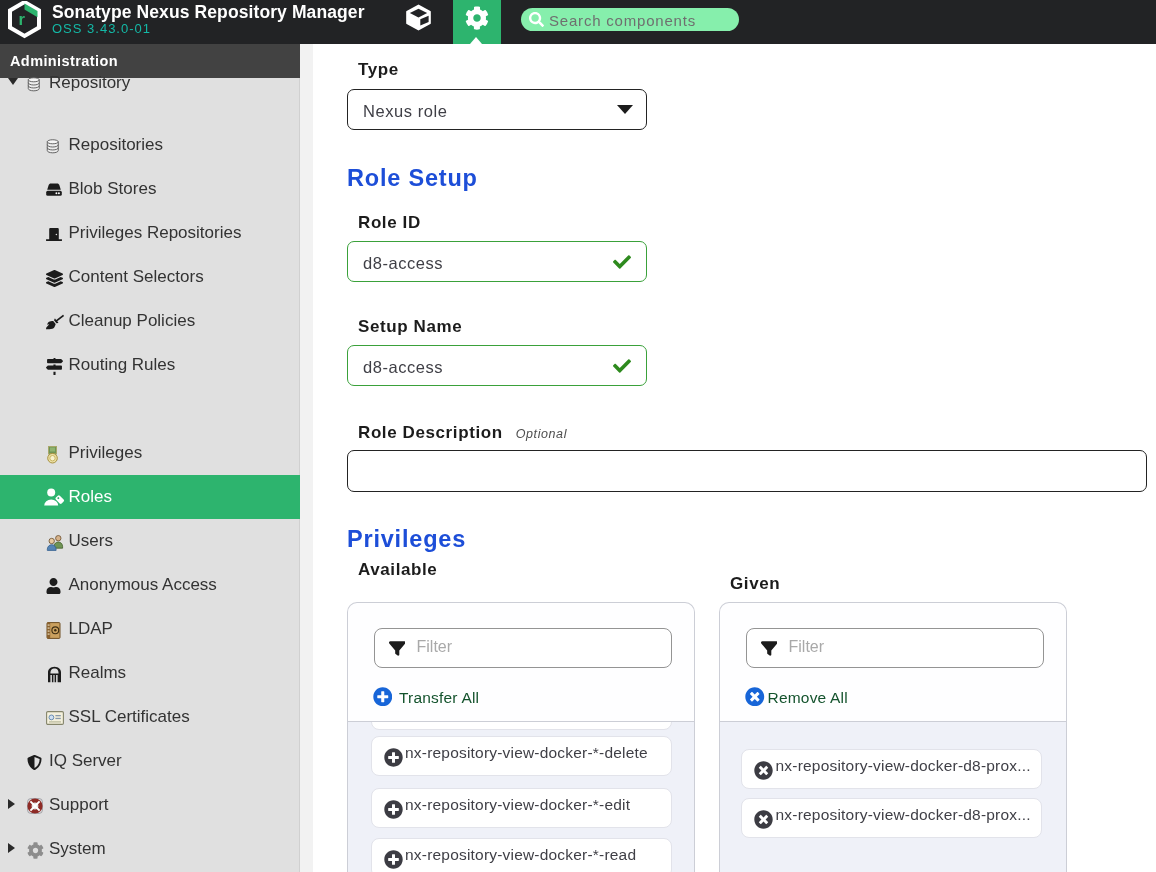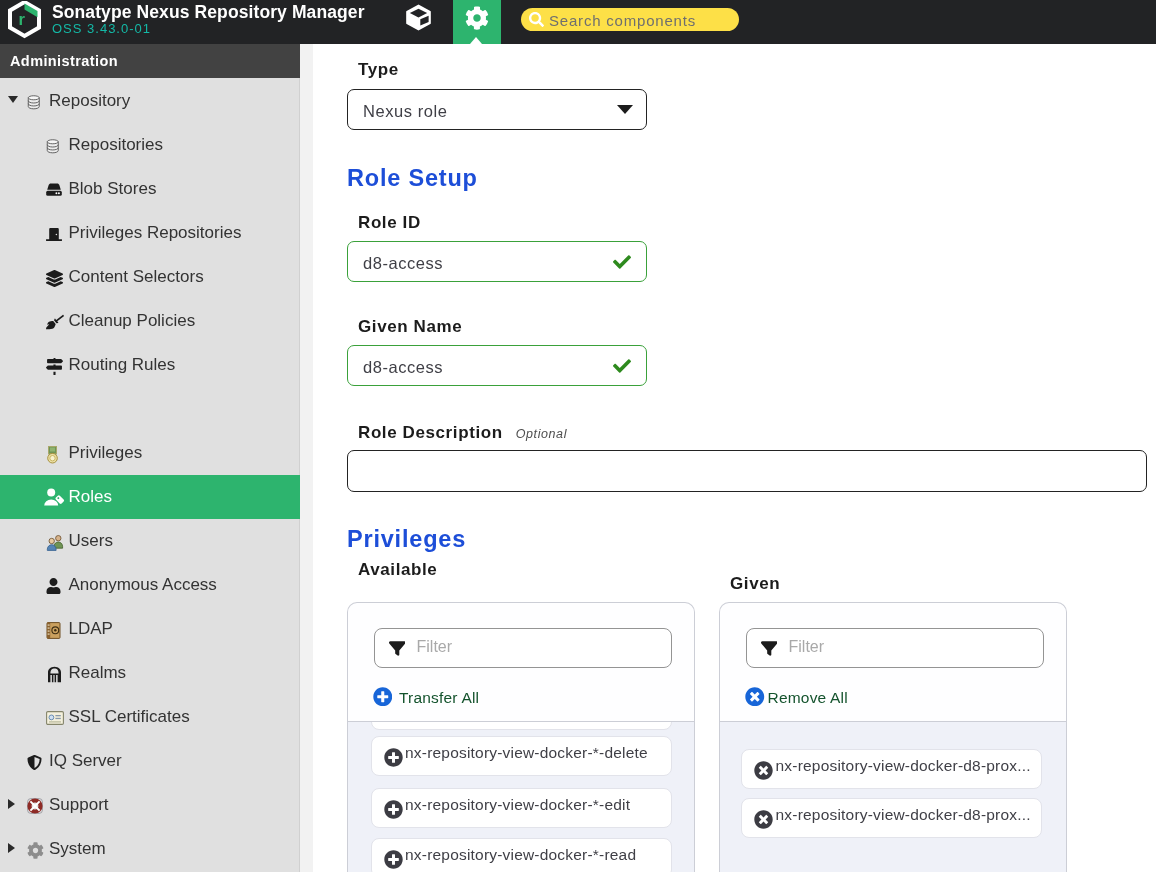--- a/index.html
+++ b/index.html
@@ -7,21 +7,21 @@
 body { font-family:"Liberation Sans", sans-serif; background:#fff; position:relative; }
 
 
 #hdr { position:absolute; left:0; top:0; width:1156px; height:44px; background:#222325; }
 #logo { position:absolute; left:8px; top:1px; }
 #title { position:absolute; left:52px; top:1.5px; color:#fff; font-size:17.5px; font-weight:bold; letter-spacing:0.1px; }
 #subtitle { position:absolute; left:52px; top:21px; color:#14b8a6; font-size:13px; letter-spacing:1px; }
 #cube { position:absolute; left:405px; top:4px; }
 #geartab { position:absolute; left:453px; top:0; width:48px; height:44px; background:#2db46e; }
 #gearnotch { position:absolute; left:470px; top:37px; width:0; height:0; border-left:6.5px solid transparent; border-right:6.5px solid transparent; border-bottom:7px solid #ffffff; }
-#search { position:absolute; left:521px; top:8px; width:218px; height:23px; background:#fde047; border-radius:12px; }
+#search { position:absolute; left:521px; top:8px; width:218px; height:23px; background:#86efac; border-radius:12px; }
 #search .ph { position:absolute; left:28px; top:3.5px; font-size:15px; letter-spacing:0.8px; color:#6f6f6f; }
 #search svg { position:absolute; left:8px; top:4px; }
 
 
 #sidebar { position:absolute; left:0; top:44px; width:300px; height:828px; background:#e0e0e0; border-right:1px solid #d0d0d0; }
 #adminband { position:absolute; left:0; top:0; width:300px; height:34px; background:#424242; color:#fff; font-size:14.5px; font-weight:bold; line-height:34px; padding-left:10px; letter-spacing:0.4px; }
 .navrow { position:absolute; left:0; width:300px; height:44px; color:#333; font-size:17px; }
 .navrow .txt { position:absolute; top:12px; }
 .navrow .arr { position:absolute; left:8px; top:17px; width:0; height:0; }
 .arr.down { border-left:5px solid transparent; border-right:5px solid transparent; border-top:7.5px solid #2a2a2a; }
@@ -77,21 +77,21 @@
   <div id="search">
     <svg width="15" height="15" viewBox="0 0 512 512">
         <path fill="#ffffff" d="M505 442.7L405.3 343c-4.5-4.5-10.6-7-17-7H372c27.6-35.3 44-79.7 44-128C416 93.1 322.9 0 208 0S0 93.1 0 208s93.1 208 208 208c48.3 0 92.7-16.4 128-44v16.3c0 6.4 2.5 12.5 7 17l99.7 99.7c9.4 9.4 24.6 9.4 33.9 0l28.3-28.3c9.4-9.4 9.4-24.6.1-34zM208 336c-70.7 0-128-57.2-128-128 0-70.7 57.2-128 128-128 70.7 0 128 57.2 128 128 0 70.7-57.2 128-128 128z"></path>
       </svg>
     <span class="ph">Search components</span>
   </div>
 </div>
 
 <div id="sidebar">
   <div id="adminband">Administration</div>
-  <div class="navrow" style="top:35px;padding-left:23px;">
+  <div class="navrow" style="top:17px;padding-left:23px;">
       <span class="arr down"></span>
       <span class="ic1"><svg width="13.5" height="16.5" viewBox="0 0 16 17">
           <path d="M1.5 3.2 v10.4 c0 1.5 2.9 2.7 6.5 2.7 s6.5-1.2 6.5-2.7 V3.2" fill="#ededed" stroke="#5a5a5a" stroke-width="1.1"></path>
           <path d="M1.5 6.7 c0 1.5 2.9 2.7 6.5 2.7 s6.5-1.2 6.5-2.7 M1.5 10.2 c0 1.5 2.9 2.7 6.5 2.7 s6.5-1.2 6.5-2.7" fill="none" stroke="#5a5a5a" stroke-width="1.1"></path>
           <ellipse cx="8" cy="3.2" rx="6.5" ry="2.4" fill="#f6f6f6" stroke="#5a5a5a" stroke-width="1.1"></ellipse>
         </svg></span>
       <span class="txt t1txt">Repository</span>
     </div>
   <div class="navrow" style="top:79px;text-align:center;">
       <span class="ic2"><svg width="13.5" height="16.5" viewBox="0 0 16 17">
@@ -232,21 +232,21 @@
     <span style="position:absolute; right:13px; top:15px; width:0; height:0; border-left:8.5px solid transparent; border-right:8.5px solid transparent; border-top:9.5px solid #1c1c1c;"></span>
   </div>
   <div class="h2" style="left:47px; top:120.5px;">Role Setup</div>
   <div class="lbl" style="left:47px; top:169px;">Role ID</div>
   <div class="inp valid" style="left:47px; top:197px; width:300px; height:41px;">
     <span class="itext">d8-access</span>
     <svg width="18" height="18" viewBox="0 0 512 512" style="position:absolute; right:15px; top:11px;">
         <path fill="#2e8a1e" d="M173.9 439.4l-166.4-166.4c-10-10-10-26.2 0-36.2l36.2-36.2c10-10 26.2-10 36.2 0L192 312.7 432.1 72.6c10-10 26.2-10 36.2 0l36.2 36.2c10 10 10 26.2 0 36.2L210.1 439.4c-10 10-26.2 10-36.2 0z"></path>
       </svg>
   </div>
-  <div class="lbl" style="left:47px; top:273px;">Given Name</div>
+  <div class="lbl" style="left:47px; top:273px;">Setup Name</div>
   <div class="inp valid" style="left:47px; top:301px; width:300px; height:41px;">
     <span class="itext">d8-access</span>
     <svg width="18" height="18" viewBox="0 0 512 512" style="position:absolute; right:15px; top:11px;">
         <path fill="#2e8a1e" d="M173.9 439.4l-166.4-166.4c-10-10-10-26.2 0-36.2l36.2-36.2c10-10 26.2-10 36.2 0L192 312.7 432.1 72.6c10-10 26.2-10 36.2 0l36.2 36.2c10 10 10 26.2 0 36.2L210.1 439.4c-10 10-26.2 10-36.2 0z"></path>
       </svg>
   </div>
   <div class="lbl" style="left:47px; top:379px;">Role Description<span class="opt" style="margin-left:13px;">Optional</span></div>
   <div class="inp dark" style="left:47px; top:406px; width:800px; height:42px;"></div>
   <div class="h2" style="left:47px; top:481.5px;">Privileges</div>
   <div class="lbl" style="left:47px; top:516px;">Available</div>

